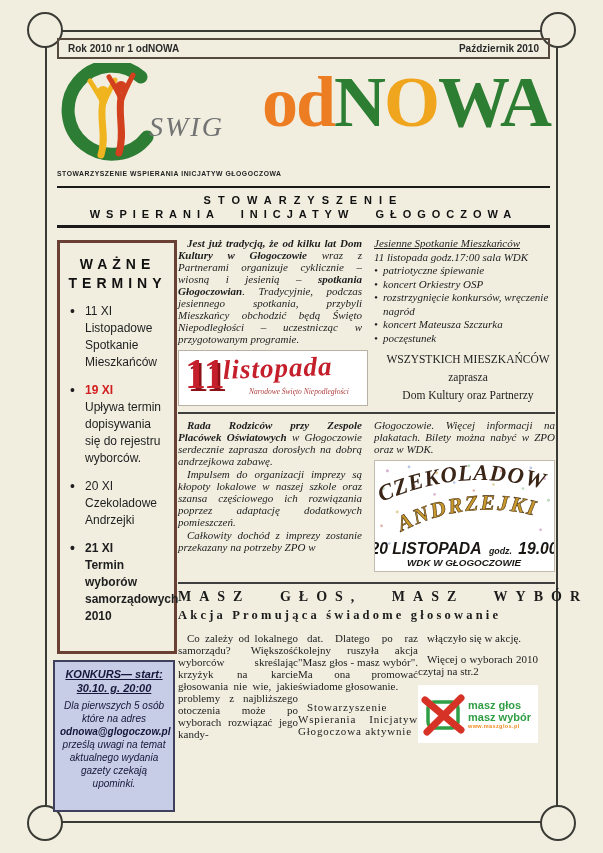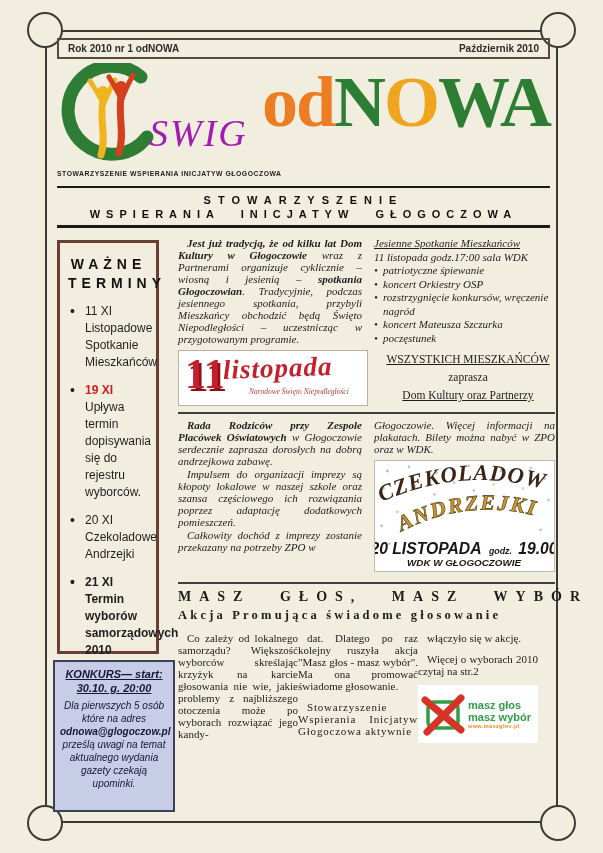--- a/index.html
+++ b/index.html
@@ -16,38 +16,38 @@
 
   
   .topstrip { position:absolute; left:57px; top:38px; width:493px; height:21px; border:2px solid #564a3e;
     display:flex; justify-content:space-between; align-items:center; padding:0 9px;
     font-family:"Liberation Sans", sans-serif; font-weight:bold; font-size:10px; color:#2a2a2a; }
 
   
   .logo { position:absolute; left:57px; top:63px; width:250px; height:104px; }
   .logo svg { position:absolute; left:0; top:0; }
   .swig { position:absolute; left:92px; top:48px; font-family:"Liberation Serif", serif; font-style:italic;
-    font-size:38px; color:#a21caf; letter-spacing:2px; }
+    font-size:28px; color:#737373; letter-spacing:2px; }
   .orgline { position:absolute; left:57px; top:170px; font-family:"Liberation Sans", sans-serif;
     font-weight:bold; font-size:6.8px; letter-spacing:0.55px; color:#222; }
   .masthead { position:absolute; right:53px; top:66px; font-family:"Liberation Serif", serif;
     font-weight:bold; font-size:72px; letter-spacing:-2px; line-height:1; white-space:nowrap; }
   .t-od { color:#ed7d23; } .t-n { color:#2d7d33; } .t-o { color:#f0a51e; } .t-wa { color:#2d7d33; }
   .freecopy { position:absolute; right:53px; top:165px; font-size:10.5px; color:#222; }
   .freecopy .gap { display:inline-block; width:20px; }
 
   
   .banner { position:absolute; left:57px; top:186px; width:493px; border-top:2px solid #1a1a1a; border-bottom:3px solid #1a1a1a;
     padding:6px 0 5px; text-align:center; font-family:"Liberation Sans", sans-serif; font-weight:bold;
     font-size:11px; color:#111; }
   .banner .l1 { letter-spacing:7px; margin-bottom:2px; }
   .banner .l2 { letter-spacing:6px; word-spacing:12px; }
 
   
-  .sidebox { position:absolute; left:57px; top:240px; width:102px; height:414px; border:3px solid #6a4035; padding:12px 7px 0 8px; }
+  .sidebox { position:absolute; left:57px; top:240px; width:120px; height:414px; border:3px solid #6a4035; padding:12px 7px 0 8px; }
   .sidebox h2 { text-align:center; font-family:"Liberation Sans", sans-serif; font-size:14px;
     letter-spacing:5px; line-height:1.35; color:#111; margin-bottom:10px; }
   .terms { list-style:none; }
   .terms li { position:relative; padding-left:17px; margin-bottom:11px;
     font-family:"Liberation Sans", sans-serif; font-size:12px; line-height:1.42; color:#1e1e1e; }
   .terms li::before { content:"•"; position:absolute; left:2px; top:-1px; font-size:14px; }
   .terms .red { color:#d11f1f; font-weight:bold; }
   .terms .bold { font-weight:bold; }
 
   .konkurs { position:absolute; left:53px; top:660px; width:122px; height:152px; background:#c7cde6;
@@ -71,21 +71,21 @@
   .event li::before { content:"•"; position:absolute; left:0; }
 
   .row2 { display:flex; gap:13px; margin-top:5px; align-items:stretch; }
   .lst-box { width:190px; height:56px; background:#fff; border:1px solid #b9b2a4; position:relative; overflow:hidden; }
   .lst-11 { position:absolute; left:6px; top:2px; font-weight:bold; font-size:42px; line-height:1;
     color:#c41f2a; text-shadow:2.5px 2.5px 0 #8e1018; }
   .lst-script { position:absolute; left:44px; top:2px; font-style:italic; font-weight:bold; font-size:27px;
     color:#c41f2a; transform:rotate(-2deg); letter-spacing:1px; }
   .lst-sub { position:absolute; left:70px; top:36px; font-style:italic; font-size:7.5px; color:#b04040; }
   .invite { flex:1; text-align:center; font-size:11.5px; line-height:1.55; padding-top:1px; }
-  .invite .u { text-decoration:underline; }
+  .invite .u { }
 
   .rule { border-top:2px solid #3f3f3f; margin:6px 0 5px; }
 
   .poster { width:181px; height:112px; margin-top:5px; background:#fff; border:1px solid #c2bcae; }
 
   .mg-head { font-weight:bold; font-size:14px; letter-spacing:8px; word-spacing:18px; white-space:nowrap; }
   .mg-sub  { font-weight:bold; font-size:12.5px; letter-spacing:3.2px; margin-top:3px; }
   .row4 { display:flex; margin-top:9px; }
   .mgcol { width:120px; font-size:11px; line-height:12px; text-align:justify; }
   .mgcol p { text-indent:9px; }

